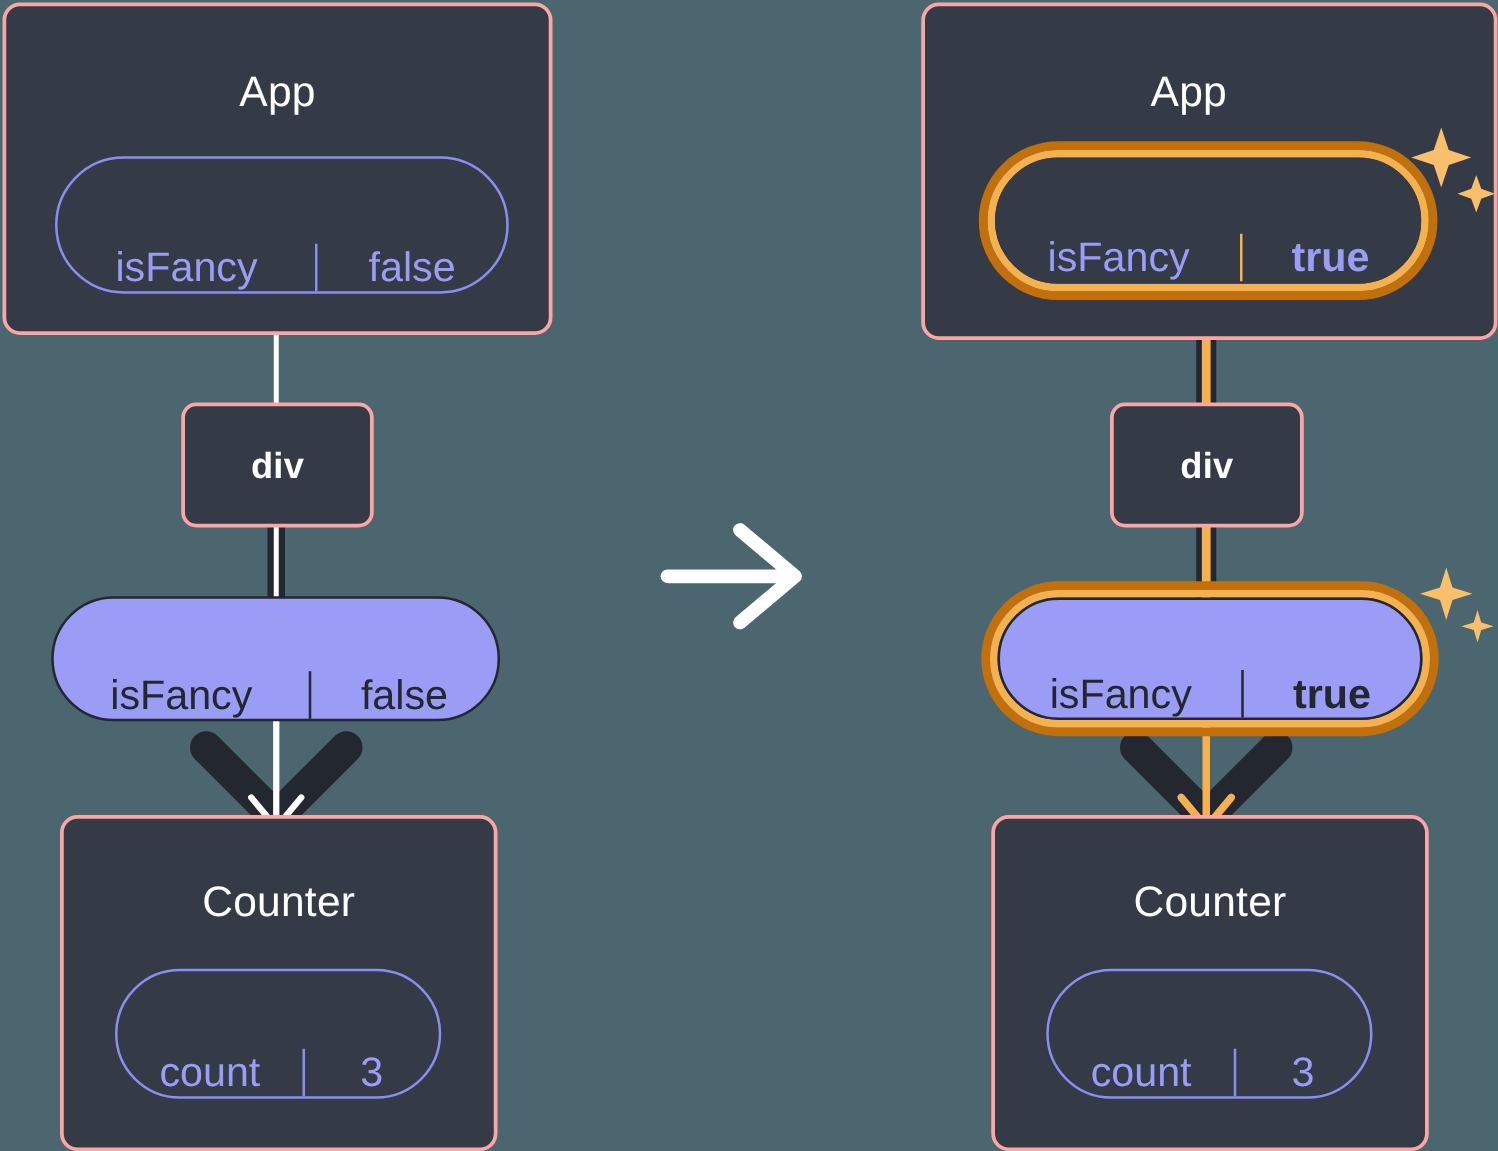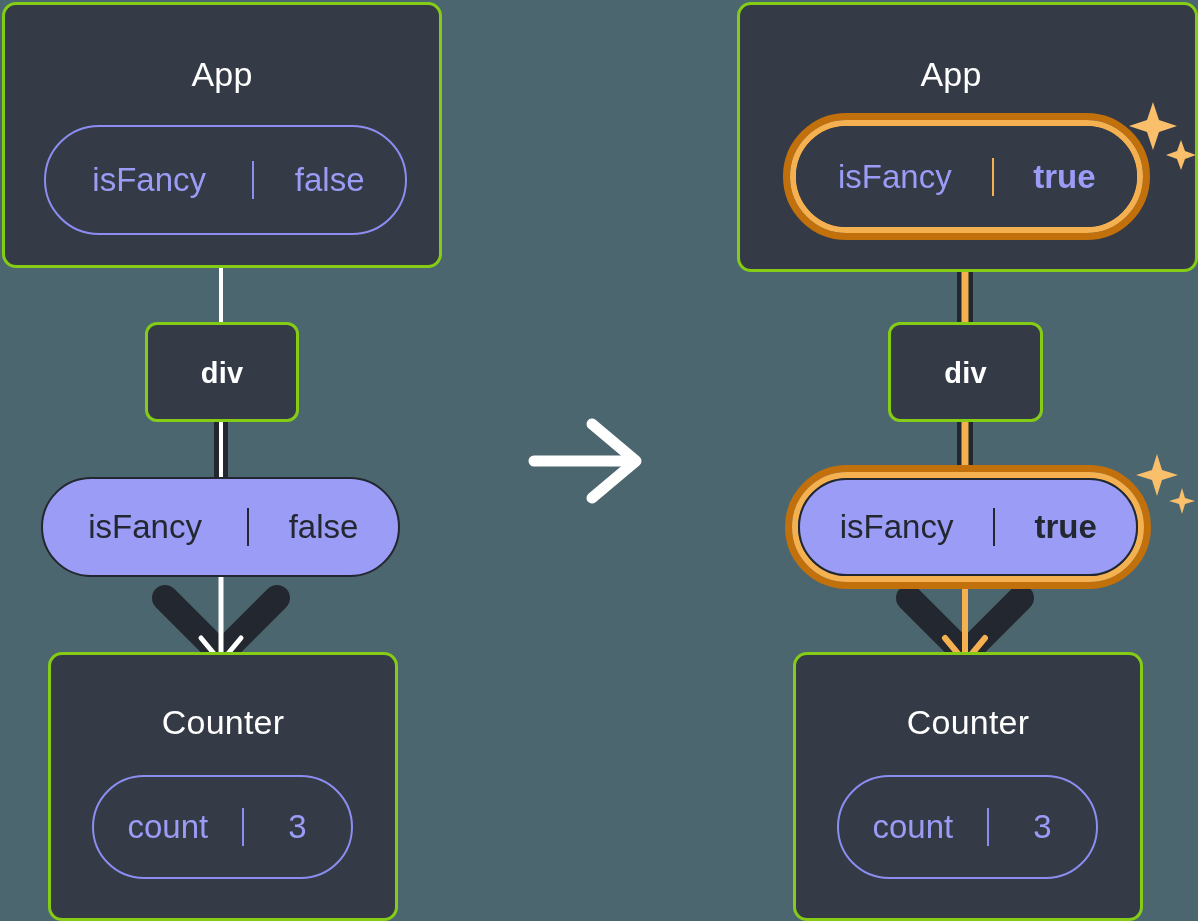--- a/index.html
+++ b/index.html
@@ -23,21 +23,21 @@
     left: 0;
     top: 0;
     width: 1198px;
     height: 921px;
     overflow: visible;
   }
   
   .compbox {
     position: absolute;
     background: #343a46;
-    border: 3px solid #84cc16;
+    border: 3px solid #fca5a5;
     border-radius: 14px;
     box-sizing: border-box;
   }
   .compbox.small {
     border-radius: 12px;
   }
   .comp-title {
     position: absolute;
     left: 0;
     right: 0;
@@ -49,21 +49,21 @@
   }
   .comp-title.tag {
     font-size: 29px;
     font-weight: 700;
   }
   
   .pill {
     position: absolute;
     box-sizing: border-box;
     display: flex;
-    align-items: center;
+    align-items: flex-end;
     border-radius: 999px;
   }
   .pill .seg {
     display: flex;
     align-items: center;
     justify-content: center;
     box-sizing: border-box;
     overflow: hidden;
   }
   .pill .seg.name { flex: 0 0 57.5%; }

